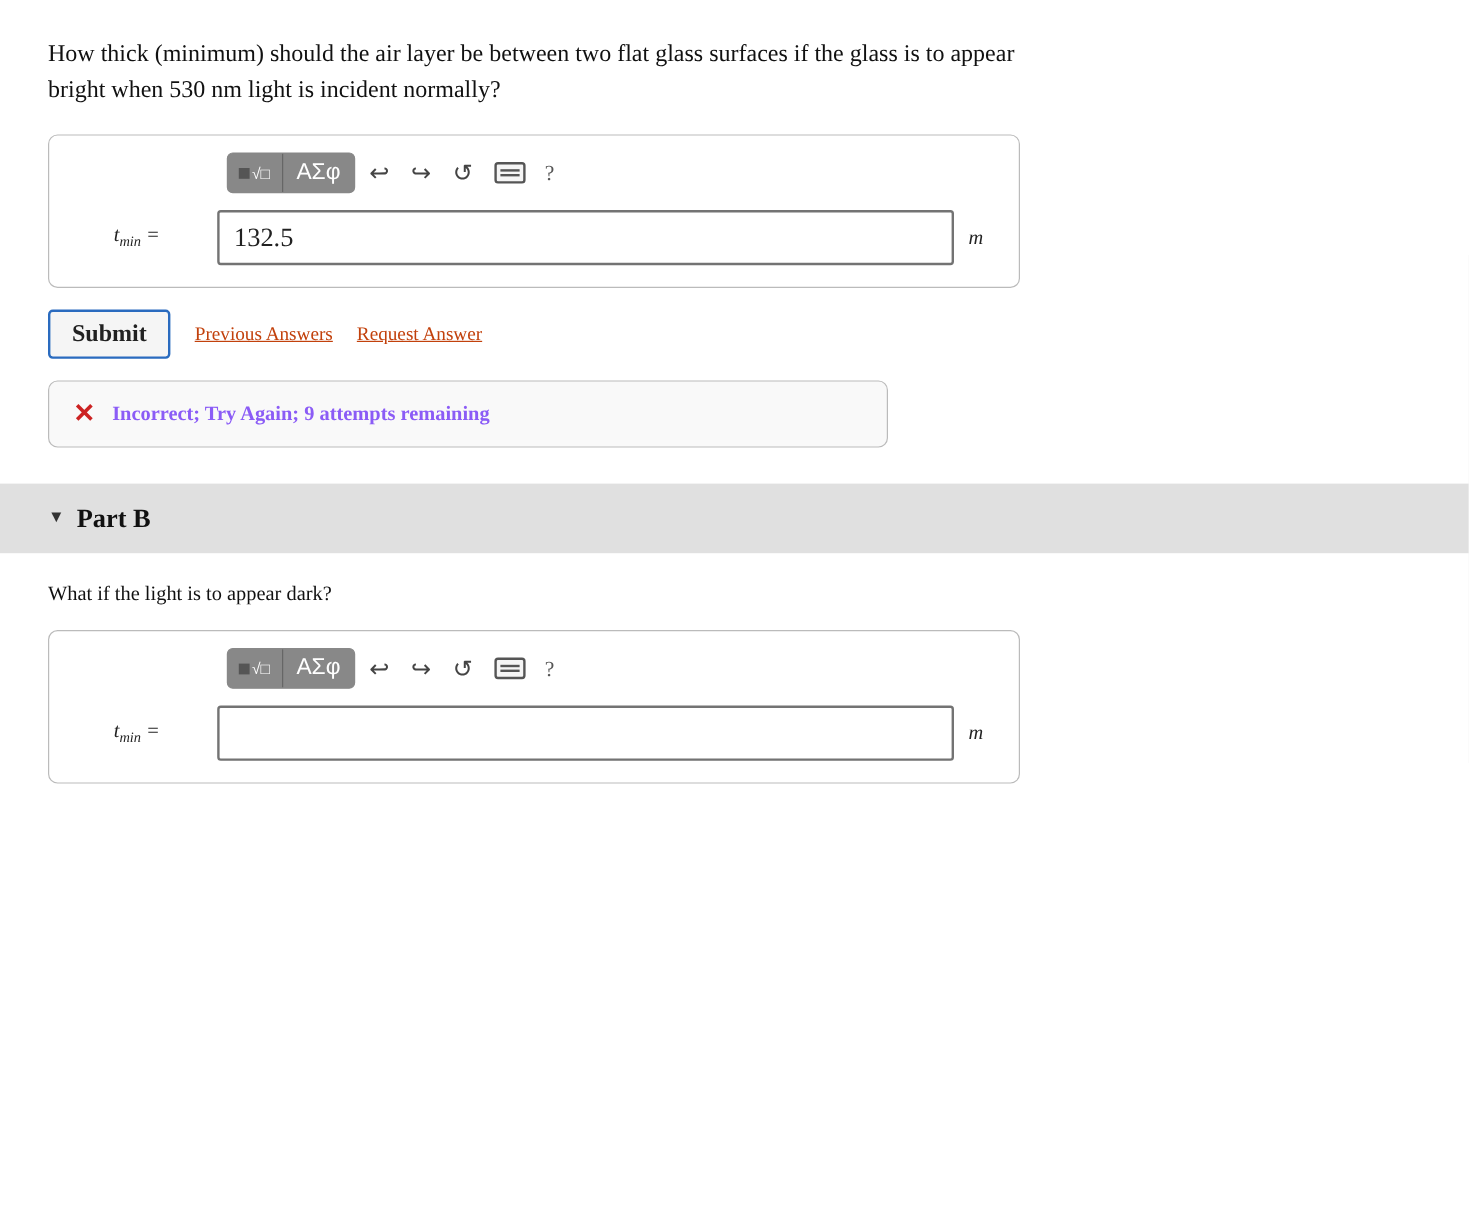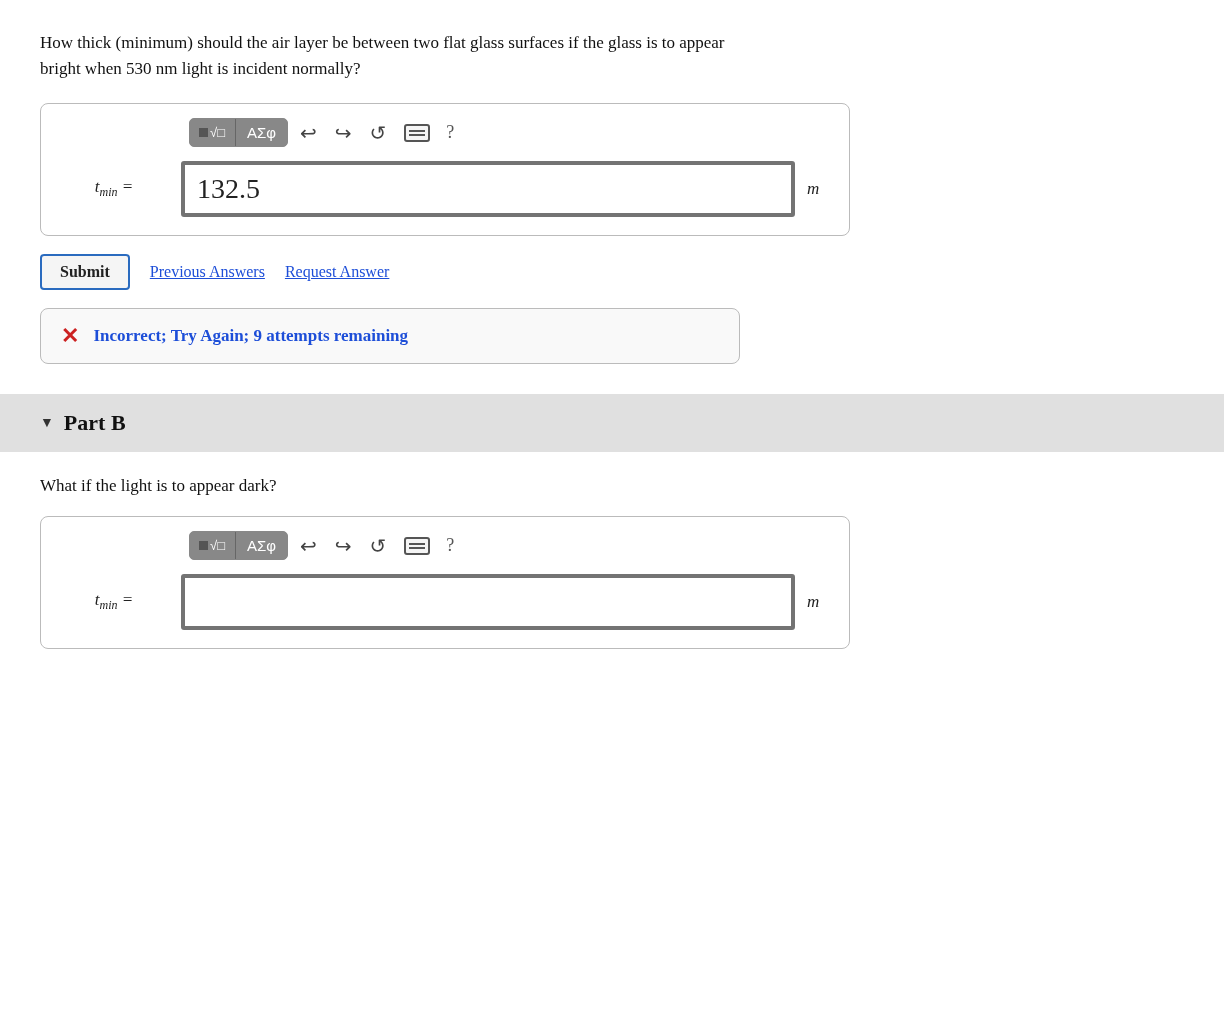--- a/index.html
+++ b/index.html
@@ -10,21 +10,21 @@
       color: #222;
     }
     .page-container {
       background: #fff;
       max-width: 1224px;
       min-height: 1018px;
       margin: 0 auto;
       padding: 30px 40px 40px 40px;
     }
     .question-text {
-      font-size: 17px;
+      font-size: 20px;
       line-height: 1.5;
       margin-bottom: 22px;
       color: #111;
     }
     .question-text .nm-unit {
     }
     
     .answer-box {
       border: 1px solid #bbb;
       border-radius: 8px;
@@ -65,21 +65,21 @@
       align-items: center;
       font-size: 13px;
       color: #fff;
     }
     .toolbar-btn-greek {
       background: #888;
       border: none;
       cursor: pointer;
       padding: 5px 11px;
       color: #fff;
-      font-size: 15px;
+      font-size: 19px;
       border-left: 1px solid #666;
     }
     .toolbar-action-btn {
       background: none;
       border: none;
       cursor: pointer;
       font-size: 20px;
       color: #444;
       padding: 2px 6px;
       display: flex;
@@ -124,24 +124,24 @@
       color: #222;
       min-width: 110px;
       text-align: center;
       font-style: italic;
     }
     .input-label sub {
       font-size: 12px;
     }
     .answer-input {
       flex: 1;
-      border: 4px solid #737373;
+      border: 2px solid #737373;
       border-radius: 3px;
       padding: 8px 12px;
-      font-size: 28px;
+      font-size: 22px;
       color: #222;
       font-family: Georgia, serif;
       outline: none;
     }
     .unit-label {
       font-size: 17px;
       color: #222;
       font-style: italic;
       min-width: 24px;
     }
@@ -151,28 +151,28 @@
       align-items: center;
       gap: 20px;
       margin-bottom: 18px;
       max-width: 810px;
     }
     .submit-btn {
       background: #f5f5f5;
       border: 2px solid #2a6bbf;
       border-radius: 4px;
       color: #222;
-      font-size: 16px;
+      font-size: 20px;
       font-family: Georgia, serif;
       padding: 7px 18px;
       cursor: pointer;
       font-weight: bold;
     }
     .link-btn {
-      color: #1d4ed8;
+      color: #c2410c;
       text-decoration: underline;
       background: none;
       border: none;
       cursor: pointer;
       font-size: 16px;
       font-family: Georgia, serif;
     }
     
     .feedback-box {
       border: 1px solid #bbb;
@@ -186,21 +186,21 @@
       gap: 14px;
     }
     .feedback-x {
       color: #cc2222;
       font-size: 22px;
       font-weight: bold;
     }
     .feedback-text {
       font-size: 17px;
       font-weight: bold;
-      color: #1d4ed8;
+      color: #8b5cf6;
     }
     
     .part-b-header {
       background: #e0e0e0;
       margin: 0 -40px;
       padding: 16px 40px;
       margin-bottom: 24px;
       display: flex;
       align-items: center;
       gap: 10px;

